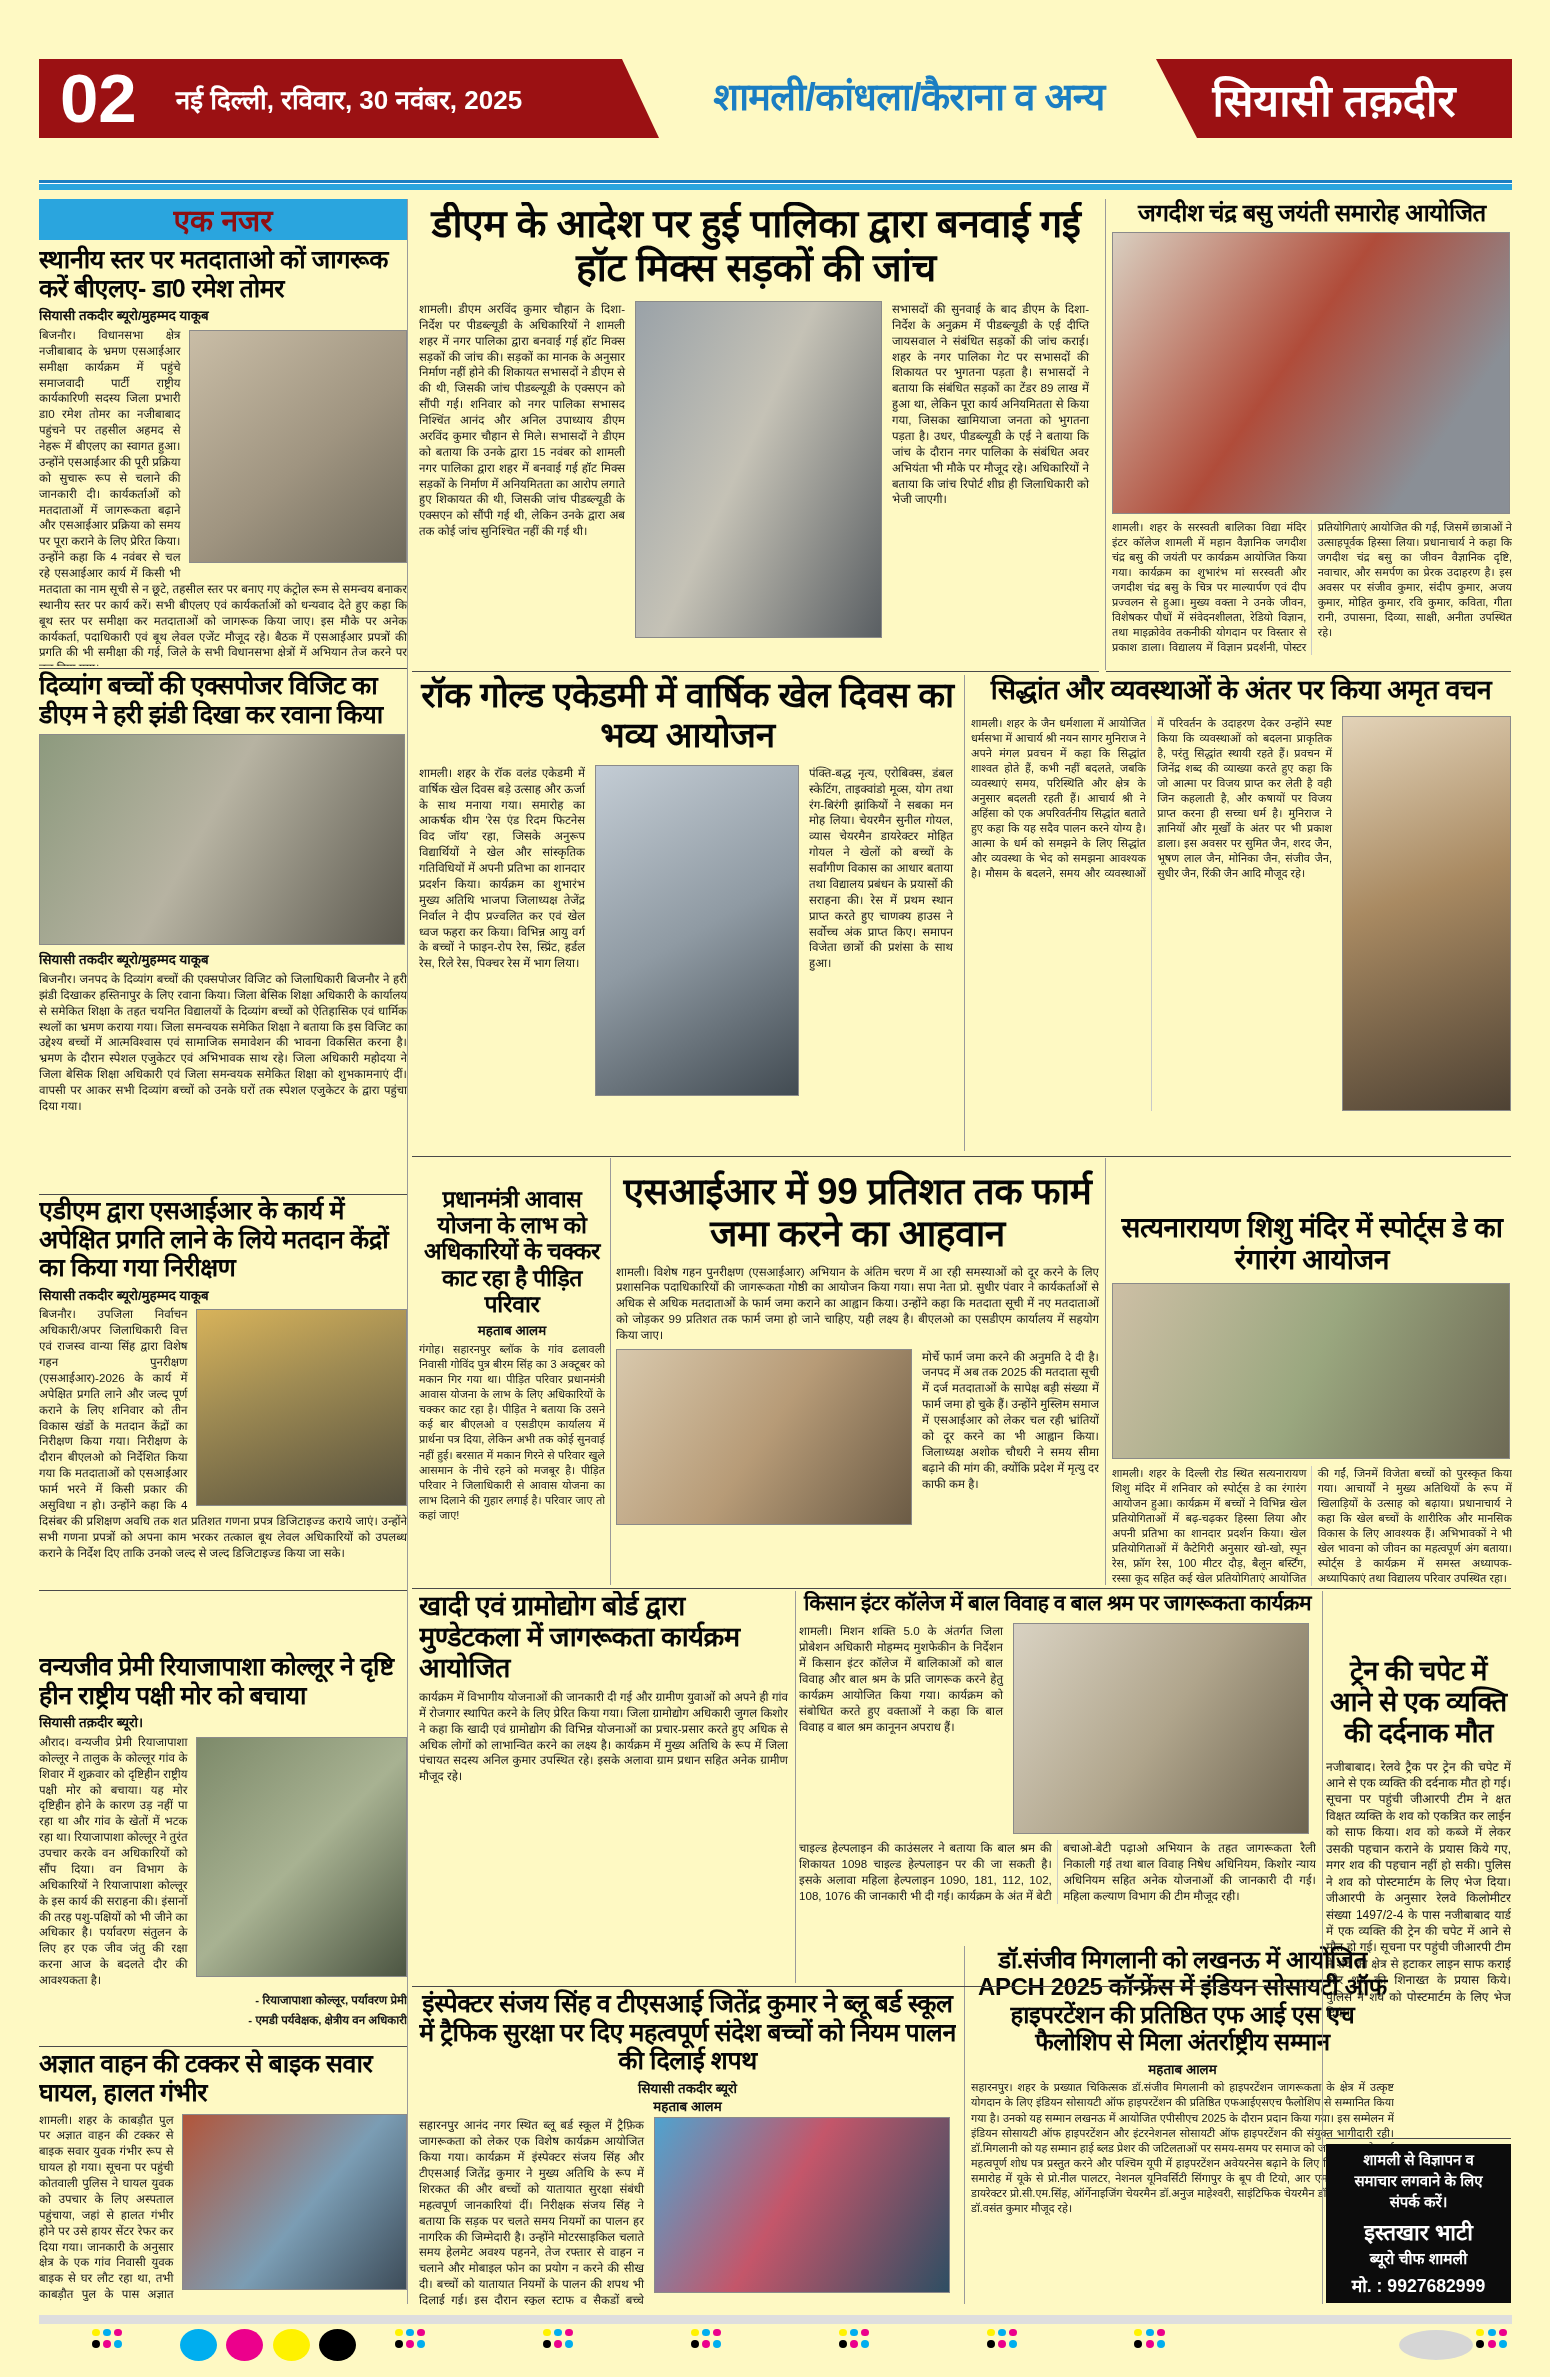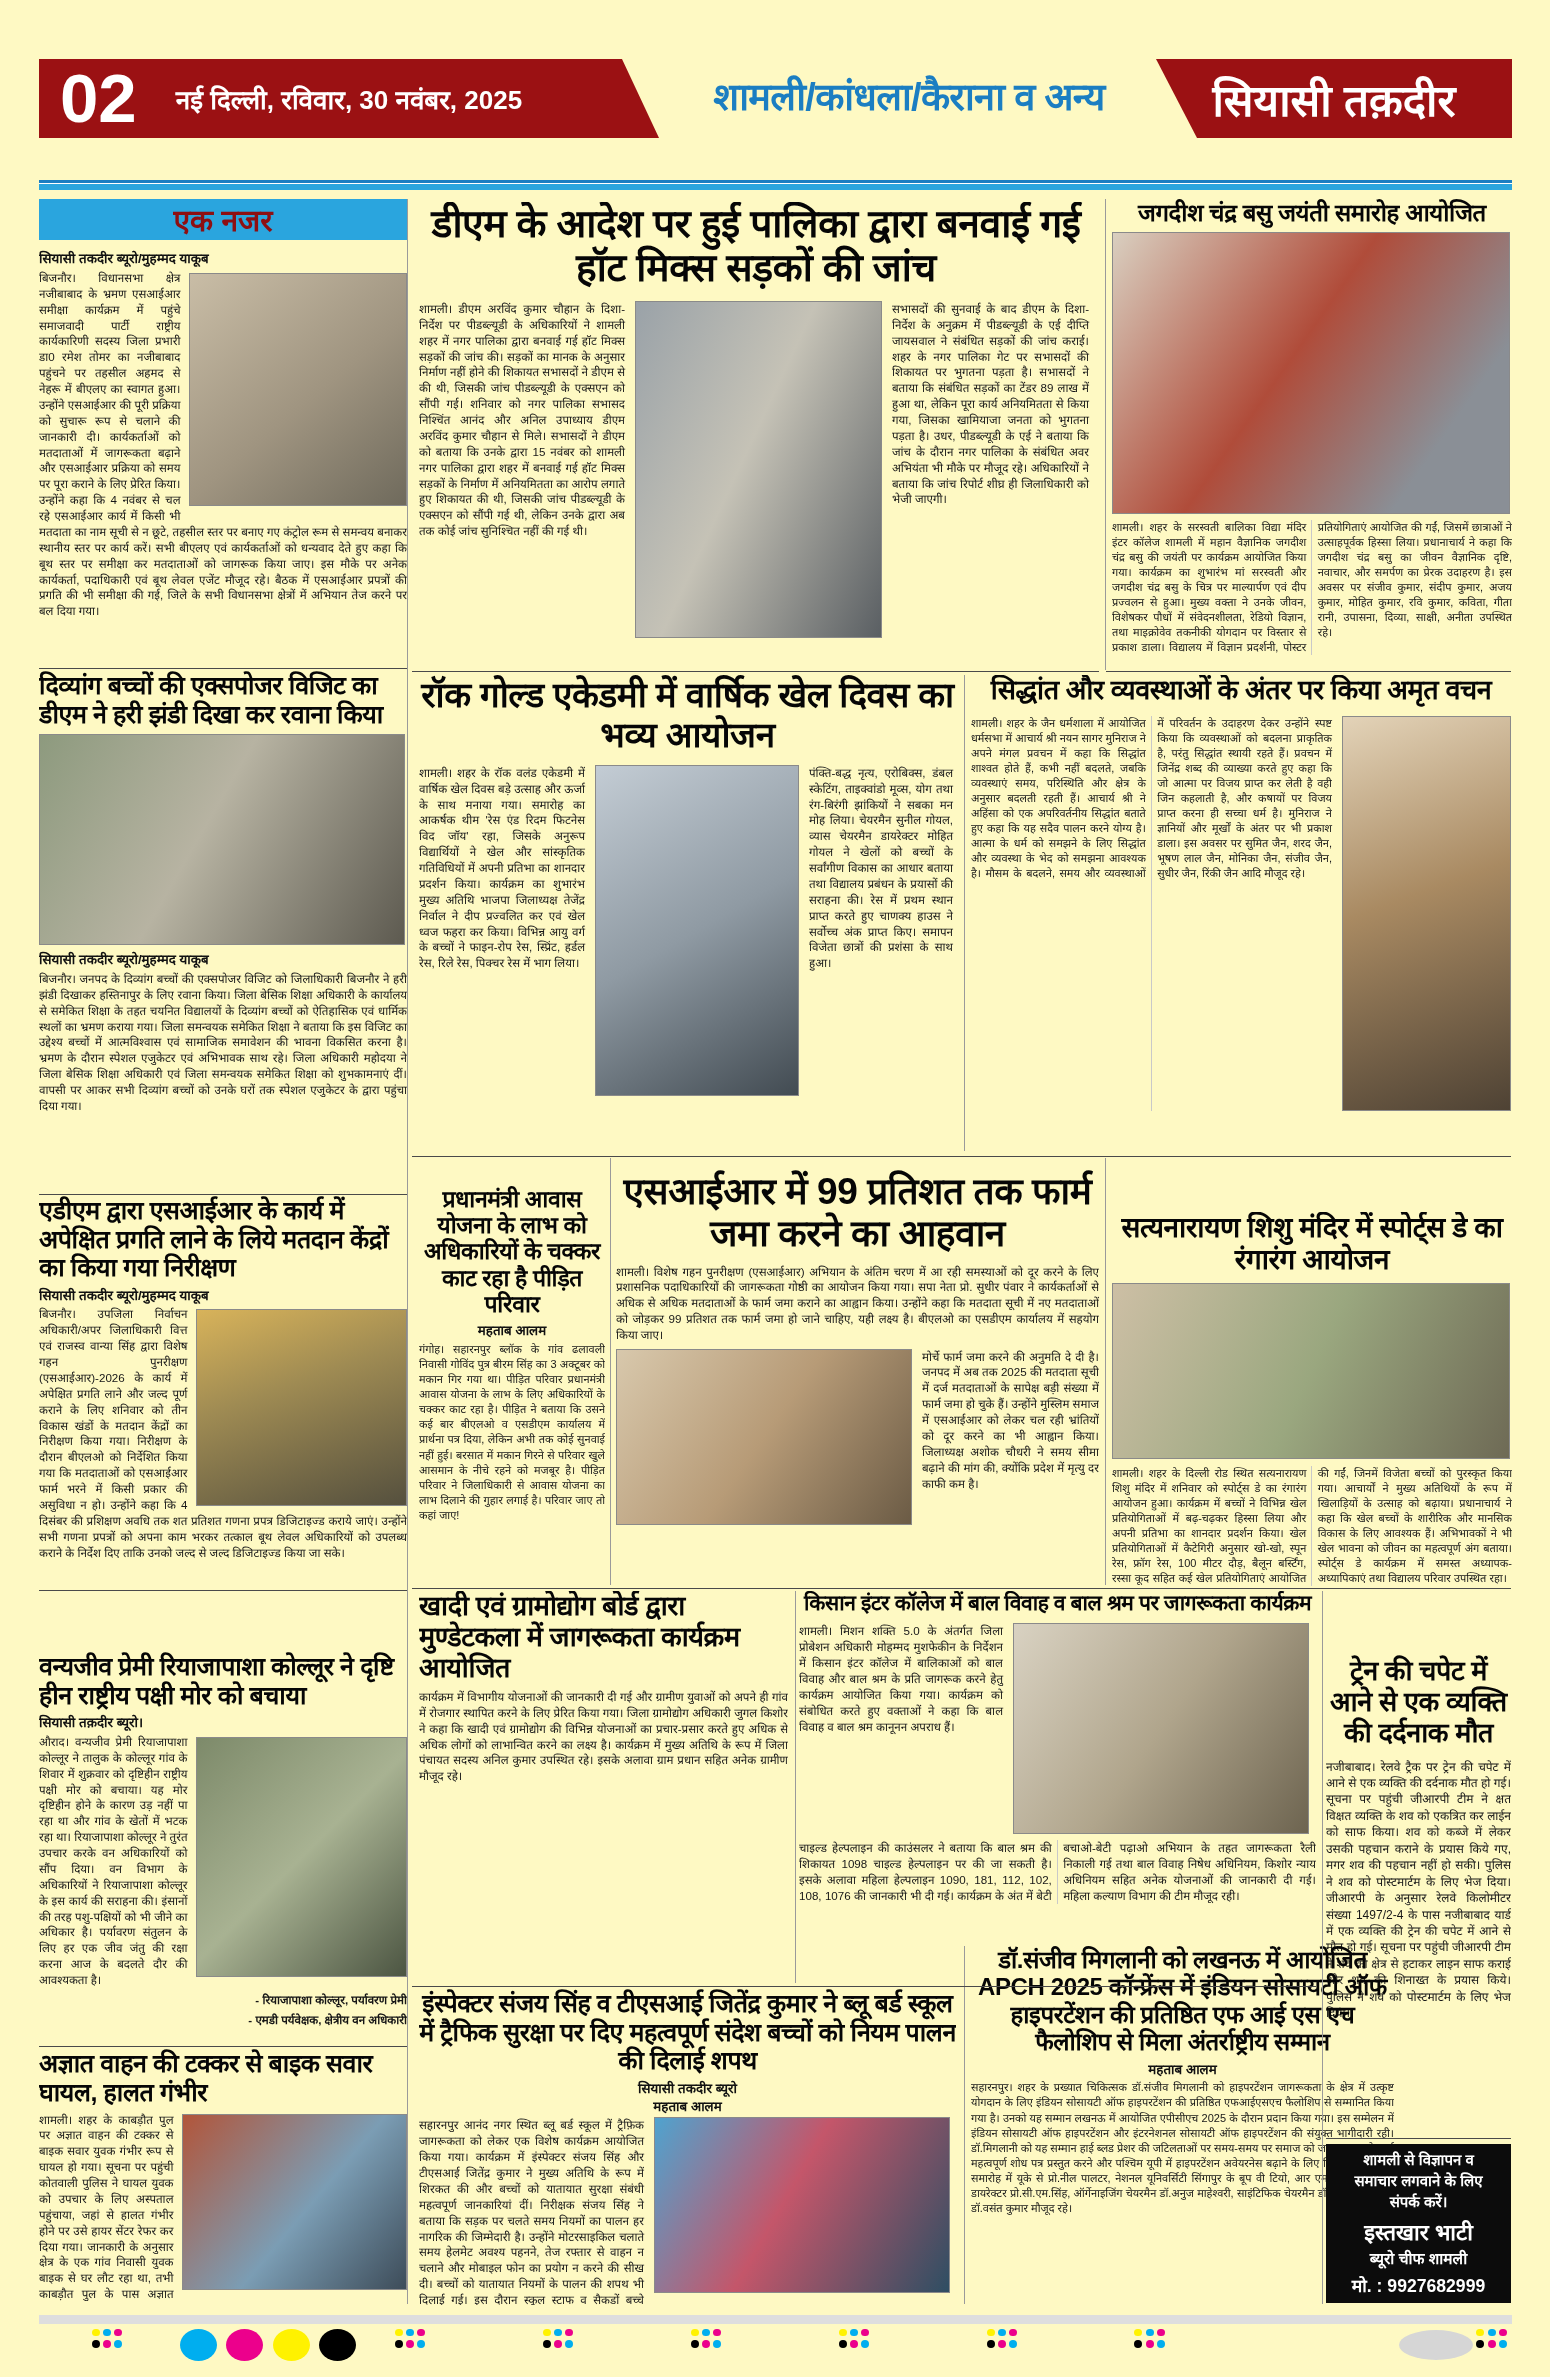--- a/index.html
+++ b/index.html
@@ -53,20 +53,21 @@
     <span class="pgnum">02</span>
     <span class="pgdate">नई दिल्ली, रविवार, 30 नवंबर, 2025</span>
   </div>
   <div class="abs" id="hdr-center">शामली/कांधला/कैराना व अन्य</div>
   <div class="abs" id="hdr-right">सियासी तक़दीर</div>
   <div class="abs" id="hdr-rule"></div>
 
   <div class="abs" id="one-look">एक नजर</div>
 
   <div class="art" style="left:39px;top:245px;width:368px;height:421px;">
+    <div class="hl" style="font-size:25px;">स्थानीय स्तर पर मतदाताओ कों जागरूक करें बीएलए- डा0 रमेश तोमर</div>
     <div class="byline">सियासी तकदीर ब्यूरो/मुहम्मद याकूब</div>
     <div class="bodytx">
       <div class="photo ph-right" style="width:218px;height:233px;background:linear-gradient(140deg,#c9bda6,#9f9480 55%,#6f6a5c);"></div>
       <span>बिजनौर। विधानसभा क्षेत्र नजीबाबाद के भ्रमण एसआईआर समीक्षा कार्यक्रम में पहुंचे समाजवादी पार्टी राष्ट्रीय कार्यकारिणी सदस्य जिला प्रभारी डा0 रमेश तोमर का नजीबाबाद पहुंचने पर तहसील अहमद से नेहरू में बीएलए का स्वागत हुआ। उन्होंने एसआईआर की पूरी प्रक्रिया को सुचारू रूप से चलाने की जानकारी दी। कार्यकर्ताओं को मतदाताओं में जागरूकता बढ़ाने और एसआईआर प्रक्रिया को समय पर पूरा कराने के लिए प्रेरित किया। उन्होंने कहा कि 4 नवंबर से चल रहे एसआईआर कार्य में किसी भी मतदाता का नाम सूची से न छूटे, तहसील स्तर पर बनाए गए कंट्रोल रूम से समन्वय बनाकर स्थानीय स्तर पर कार्य करें। सभी बीएलए एवं कार्यकर्ताओं को धन्यवाद देते हुए कहा कि बूथ स्तर पर समीक्षा कर मतदाताओं को जागरूक किया जाए। इस मौके पर अनेक कार्यकर्ता, पदाधिकारी एवं बूथ लेवल एजेंट मौजूद रहे। बैठक में एसआईआर प्रपत्रों की प्रगति की भी समीक्षा की गई, जिले के सभी विधानसभा क्षेत्रों में अभियान तेज करने पर बल दिया गया।</span>
     </div>
   </div>
 
   <div class="art" style="left:39px;top:671px;width:368px;height:521px;">
     <div class="hl" style="font-size:25px;">दिव्यांग बच्चों की एक्सपोजर विजिट का डीएम ने हरी झंडी दिखा कर रवाना किया</div>
     <div class="photo" style="width:366px;height:211px;margin:5.6px 0;background:linear-gradient(120deg,#8d9a7e,#b7b3a2 45%,#5d5a50);"></div>

